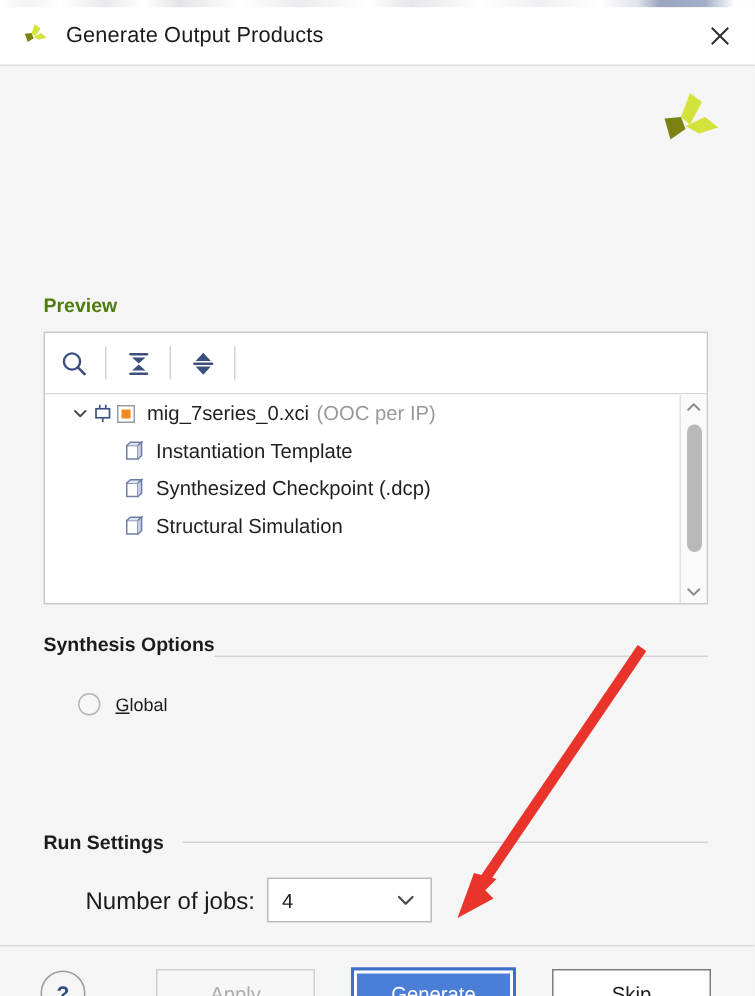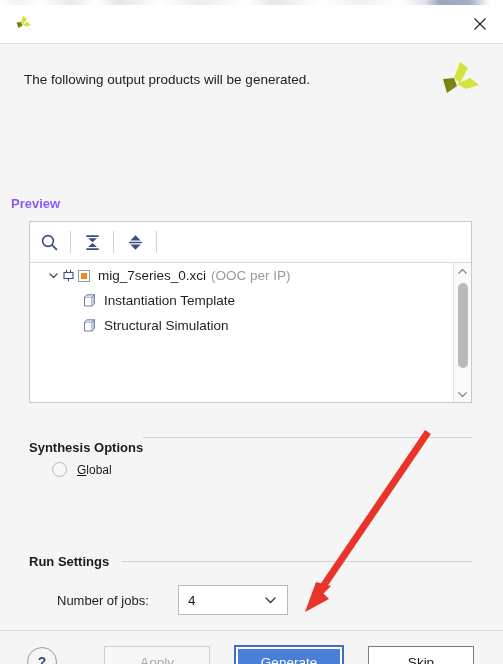--- a/index.html
+++ b/index.html
@@ -85,24 +85,24 @@
 
   #brand-logo {
     position: absolute;
     right: 22px; top: 16px;
     width: 46px; height: 46px;
   }
 
   
   #preview-label {
     position: absolute;
-    left: 11px; top: 152px;
+    left: 29px; top: 152px;
     font-size: 13px;
     font-weight: bold;
-    color: #8b5cf6;
+    color: #4d7c0f;
   }
 
   #preview-panel {
     position: absolute;
     left: 29px; top: 177px;
     width: 443px; height: 182px;
     background: #ffffff;
     border: 1px solid #c9c9c9;
     box-sizing: border-box;
     overflow: hidden;
@@ -188,21 +188,21 @@
     font-size: 13px;
     font-weight: bold;
     color: #1b1b1b;
   }
   .group-rule {
     position: absolute;
     height: 1px;
     background: #d3d3d3;
   }
 
-  #syn-title { left: 29px; top: 396px; }
+  #syn-title { left: 29px; top: 378px; }
   #syn-rule  { left: 143px; top: 393px; width: 329px; }
 
   .radio-row {
     position: absolute;
     display: flex;
     align-items: center;
     font-size: 12px;
     color: #1b1b1b;
     cursor: default;
   }
@@ -225,21 +225,21 @@
   }
   .radio-label { margin-left: 10px; }
   .mn { text-decoration: underline; }
 
   #run-title { left: 29px; top: 510px; }
   #run-rule  { left: 122px; top: 517px; width: 350px; }
 
   #jobs-label {
     position: absolute;
     left: 57px; top: 549px;
-    font-size: 13px;
+    font-size: 16px;
     color: #1b1b1b;
   }
   #jobs-select {
     position: absolute;
     left: 178px; top: 541px;
     width: 110px; height: 30px;
     background: #ffffff;
     border: 1px solid #b9b9b9;
     box-sizing: border-box;
     display: flex;
@@ -322,30 +322,30 @@
 <div id="dialog">
 
   <div id="titlebar">
     <span id="app-logo">
       <svg width="22" height="22" viewBox="0 0 22 22">
         <path d="M11 3 L15 6 L11.5 11 L9 9.5 Z" fill="#d4e23c"></path>
         <path d="M10.5 11.5 L14 13.5 L19 12 L15.5 9 Z" fill="#d4e23c"></path>
         <path d="M4.5 9.5 L9 9 L10.5 12.5 L6.5 15 Z" fill="#7b8212"></path>
       </svg>
     </span>
+    <span id="title-text">Generate Output Products</span>
     <div id="close-btn">
       <svg width="16" height="16" viewBox="0 0 16 16">
         <path d="M2.5 2.5 L13.5 13.5 M13.5 2.5 L2.5 13.5" stroke="#2b2b2b" stroke-width="1.3" fill="none"></path>
       </svg>
     </div>
   </div>
 
   <div id="dlg-body">
 
-    <div id="intro-text">The following output products will be generated.</div>
 
     <span id="brand-logo">
       <svg width="46" height="46" viewBox="0 0 46 46">
         <path d="M25 2 L33 8 L25 23 L19 18 Z" fill="#d4e23c"></path>
         <path d="M22 24 L31 29 L44 25 L35 18 Z" fill="#d4e23c"></path>
         <path d="M8 19 L19 18 L22 26 L12 33 Z" fill="#7b8212"></path>
       </svg>
     </span>
 
     <div id="preview-label">Preview</div>
@@ -408,20 +408,30 @@
             <span class="tree-ico">
               <svg width="15" height="15" viewBox="0 0 15 15">
                 <path d="M2.5 4 L10 4 L10 13 L2.5 13 Z" fill="#ffffff" stroke="#6d7fa8" stroke-width="1"></path>
                 <path d="M2.5 4 L5 1.8 L12.4 1.8 L10 4" fill="#dfe4f0" stroke="#6d7fa8" stroke-width="1"></path>
                 <path d="M10 4 L12.4 1.8 L12.4 10.8 L10 13" fill="#c6cee2" stroke="#6d7fa8" stroke-width="1"></path>
               </svg>
             </span>
             <span class="node-label">Instantiation Template</span>
           </div>
 
+          <div class="tree-row child">
+            <span class="tree-ico">
+              <svg width="15" height="15" viewBox="0 0 15 15">
+                <path d="M2.5 4 L10 4 L10 13 L2.5 13 Z" fill="#ffffff" stroke="#6d7fa8" stroke-width="1"></path>
+                <path d="M2.5 4 L5 1.8 L12.4 1.8 L10 4" fill="#dfe4f0" stroke="#6d7fa8" stroke-width="1"></path>
+                <path d="M10 4 L12.4 1.8 L12.4 10.8 L10 13" fill="#c6cee2" stroke="#6d7fa8" stroke-width="1"></path>
+              </svg>
+            </span>
+            <span class="node-label">Synthesized Checkpoint (.dcp)</span>
+          </div>
 
           <div class="tree-row child">
             <span class="tree-ico">
               <svg width="15" height="15" viewBox="0 0 15 15">
                 <path d="M2.5 4 L10 4 L10 13 L2.5 13 Z" fill="#ffffff" stroke="#6d7fa8" stroke-width="1"></path>
                 <path d="M2.5 4 L5 1.8 L12.4 1.8 L10 4" fill="#dfe4f0" stroke="#6d7fa8" stroke-width="1"></path>
                 <path d="M10 4 L12.4 1.8 L12.4 10.8 L10 13" fill="#c6cee2" stroke="#6d7fa8" stroke-width="1"></path>
               </svg>
             </span>
             <span class="node-label">Structural Simulation</span>

